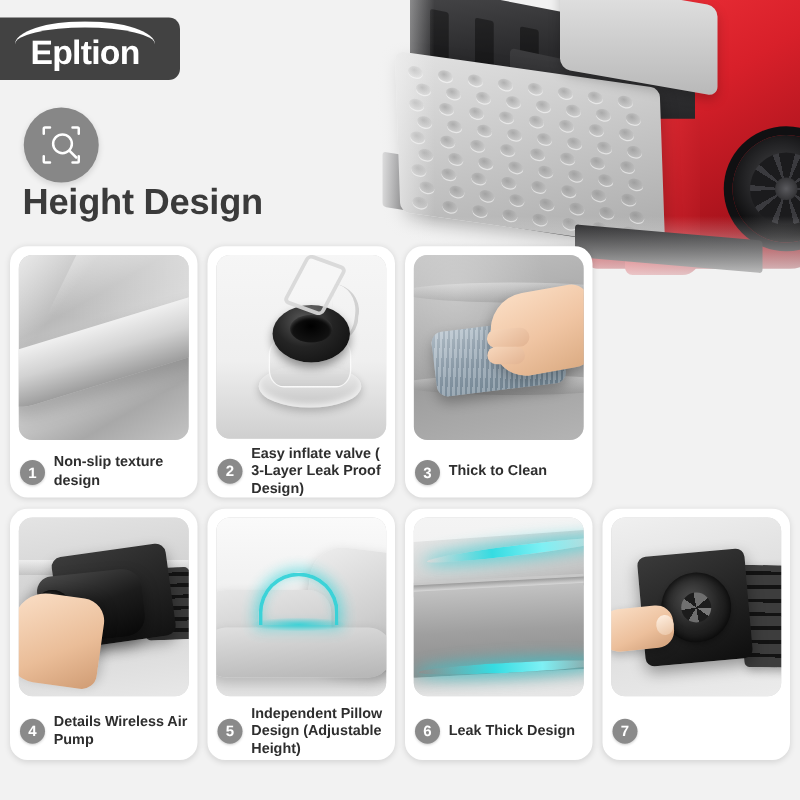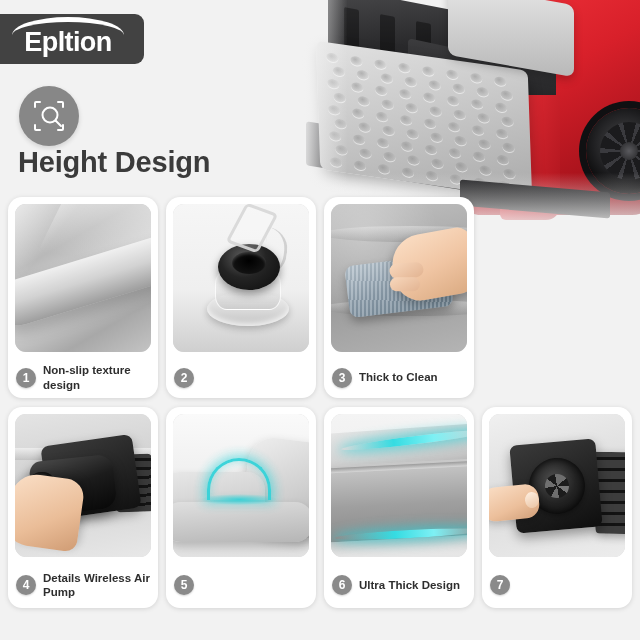--- a/index.html
+++ b/index.html
@@ -577,20 +577,21 @@
         <div class="valve-bg"></div>
         <div class="valve-base"></div>
         <div class="valve-collar"></div>
         <div class="valve-arm"></div>
         <div class="valve-black"></div>
         <div class="valve-hole"></div>
         <div class="valve-cap"></div>
       </div>
       <div class="card-label">
         <span class="badge">2</span>
+        <span class="label-text">Easy inflate valve ( 3-Layer Leak Proof Design)</span>
       </div>
     </div>
 
     <div class="card">
       <div class="card-photo">
         <div class="clean-bg"></div>
         <div class="clean-seam" style="top:22px"></div>
         <div class="clean-seam" style="top:96px"></div>
         <div class="cloth">
             <div class="cloth-tex"></div>
@@ -631,35 +632,36 @@
       <div class="card-photo">
         <div class="pillow-bg"></div>
         <div class="pillow-right"></div>
         <div class="pillow-left"></div>
         <div class="pillow-base"></div>
         <div class="glow-base"></div>
         <div class="glow-arc"></div>
       </div>
       <div class="card-label">
         <span class="badge">5</span>
+        <span class="label-text">Independent Pillow Design (Adjustable Height)</span>
       </div>
     </div>
 
     <div class="card">
       <div class="card-photo">
         <div class="thick-bg"></div>
         <div class="thick-top"></div>
         <div class="thick-side"></div>
         <div class="thick-seam"></div>
         <div class="glow-line-top"></div>
         <div class="glow-line-bot"></div>
       </div>
       <div class="card-label">
         <span class="badge">6</span>
-        <span class="label-text">Ultra Thick Design</span>
+        <span class="label-text">Leak Thick Design</span>
       </div>
     </div>
 
     <div class="card">
       <div class="card-photo">
         <div class="bip-bg"></div>
         <div class="bip-cover"></div>
         <div class="bip-panel"></div>
         <div class="bip-ring"></div>
         <div class="bip-fan"></div>

